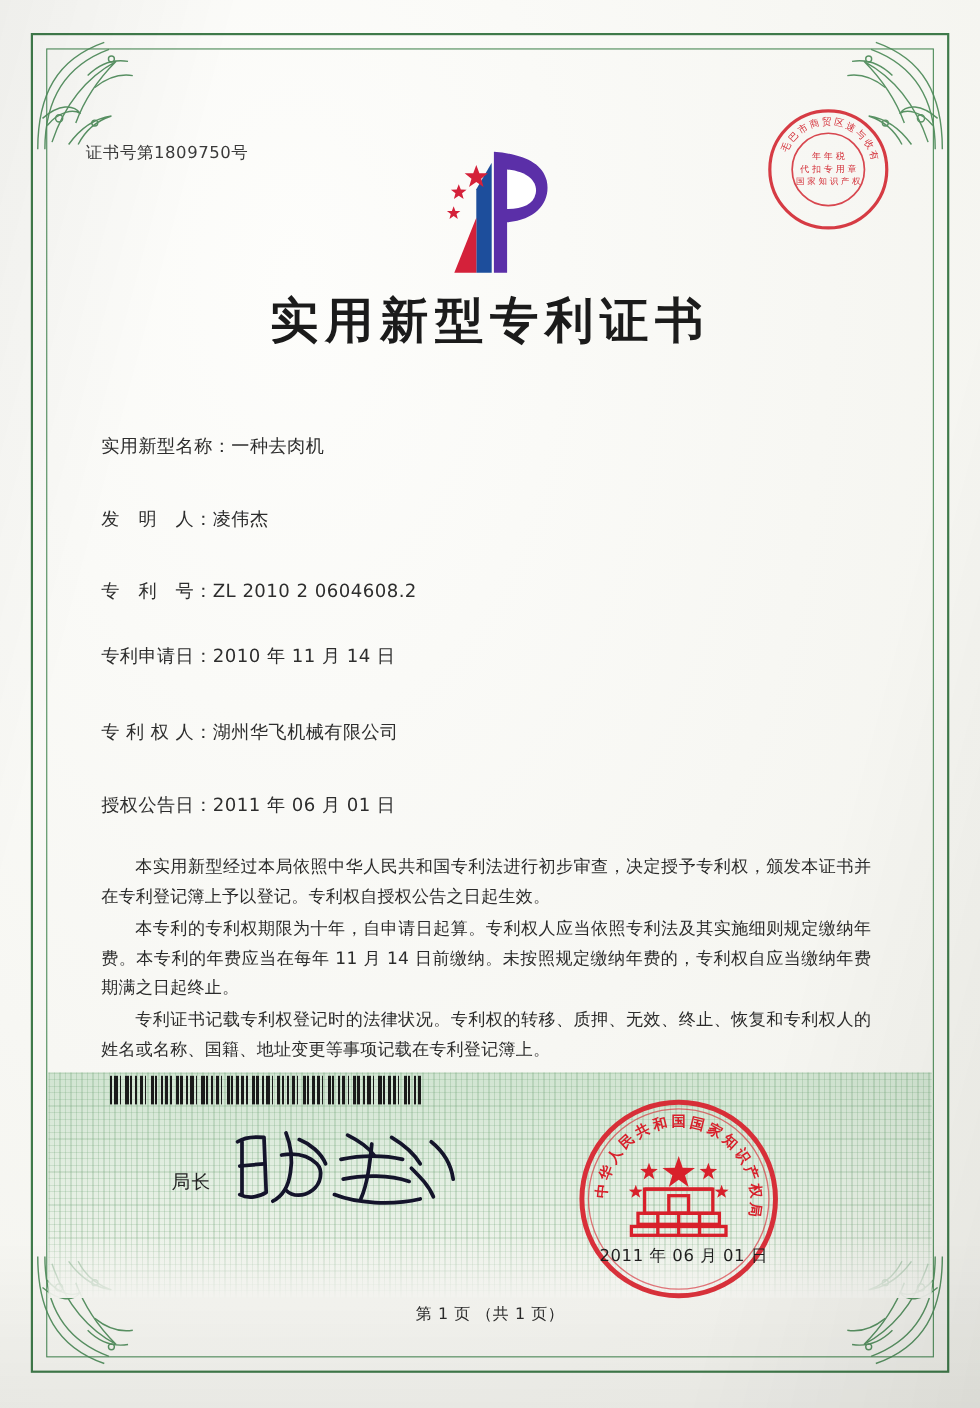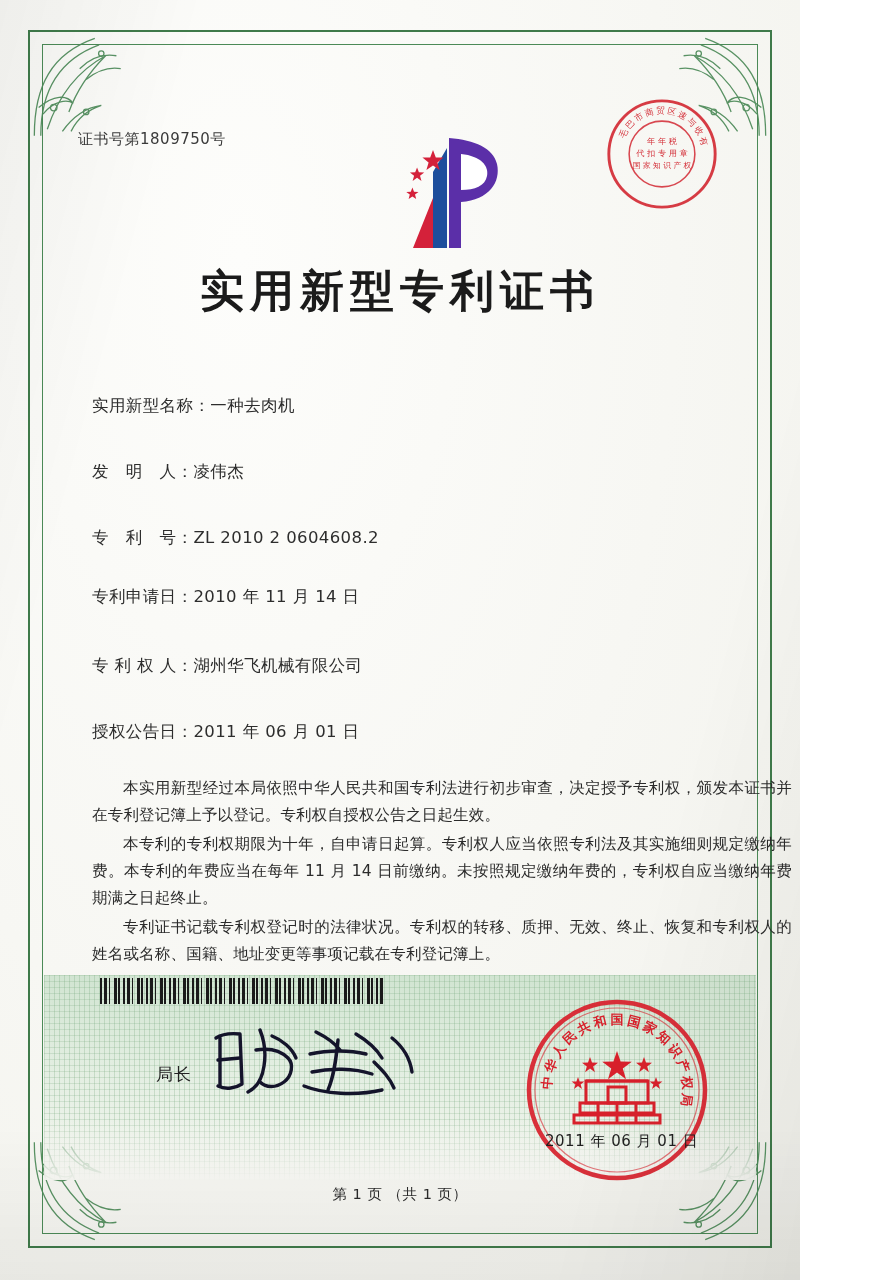--- a/index.html
+++ b/index.html
@@ -7,21 +7,21 @@
   html, body {
     width: 891px;
     height: 1280px;
     background: #ffffff;
     font-family: "DejaVu Sans", "Liberation Sans", sans-serif;
     overflow: hidden;
   }
 
   #page {
     position: relative;
-    width: 800px;
+    width: 891px;
     height: 1280px;
     background:
       radial-gradient(ellipse at 30% 20%, #fdfdfb 0%, #f7f7f3 55%, #f2f2ec 100%);
   }
 
   
   #paper-texture {
     position: absolute; inset: 0;
     background:
       linear-gradient(105deg, rgba(0,0,0,0.045) 0%, rgba(0,0,0,0) 18%, rgba(0,0,0,0) 78%, rgba(0,0,0,0.05) 100%),

